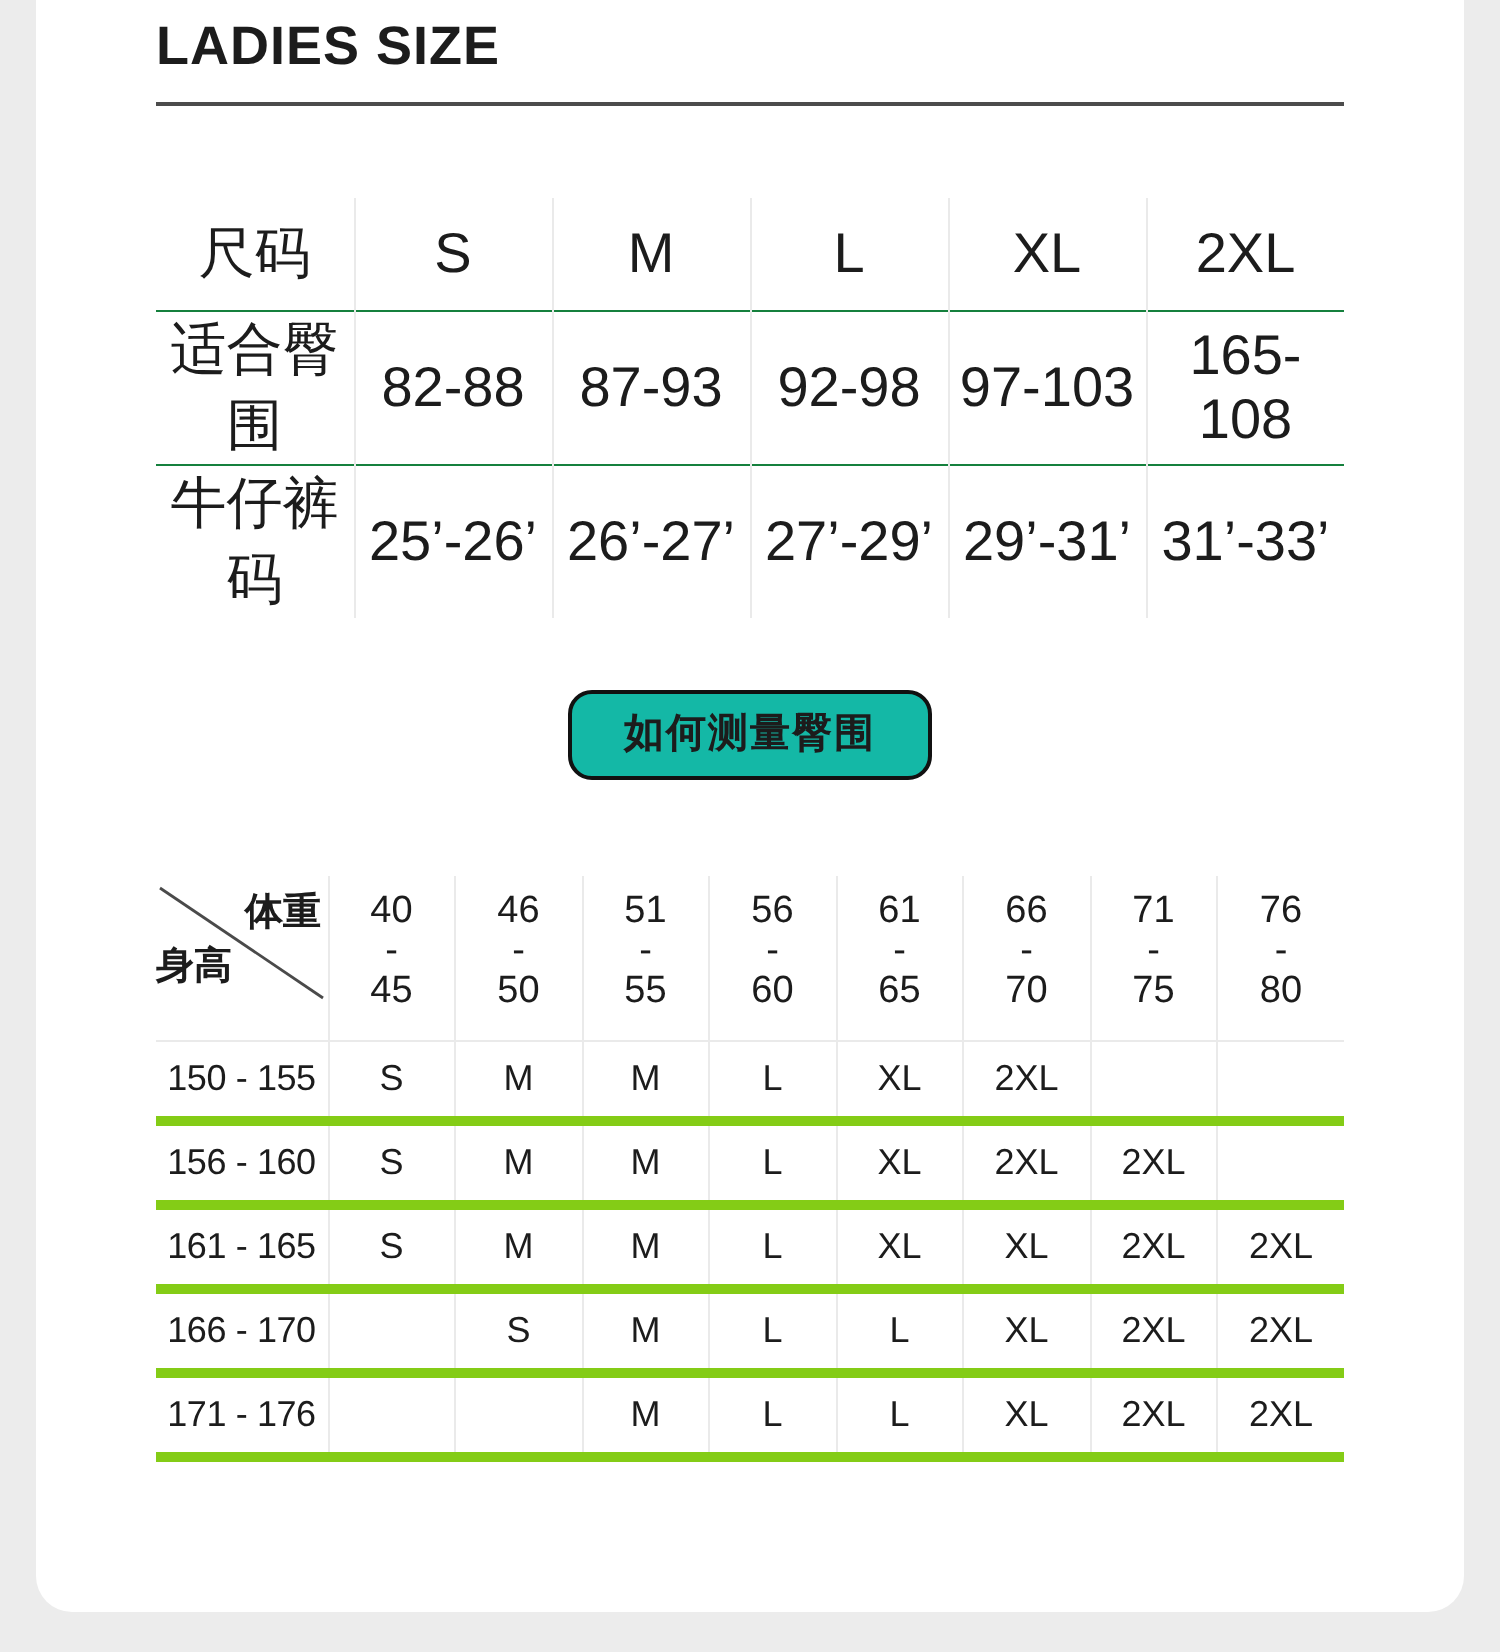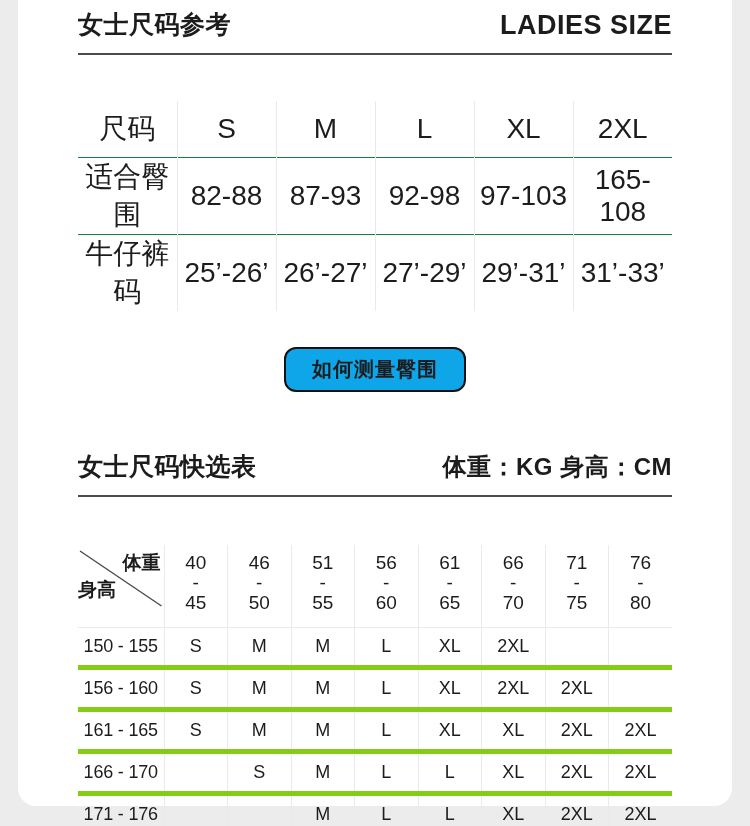--- a/index.html
+++ b/index.html
@@ -30,21 +30,21 @@
 
   
   .size-table{margin-top:46px;}
   .size-table th,.size-table td{height:56px;font-size:28px;}
   .size-table tr > *:not(:first-child){border-left:1px solid #eaeaea;}
   .size-table tr:not(:first-child) > *{border-top:1px solid #15803d;}
 
   
   .btn-wrap{text-align:center;margin-top:36px;}
   .measure-btn{
-    display:inline-block;background:#0ea5e9;border:2px solid #111;border-radius:12px;
+    display:inline-block;background:#14b8a6;border:2px solid #111;border-radius:12px;
     font-size:20px;font-weight:600;letter-spacing:1px;
     padding:10px 26px;line-height:21px;cursor:pointer;
     font-family:"Liberation Sans","DejaVu Sans",sans-serif;color:#1c1c1c;
   }
 
   .section2{margin-top:50px;}
 
   
   .qs-table{margin-top:48px;}
   .qs-table thead th{height:82px;vertical-align:top;border-bottom:1px solid #eaeaea;}
@@ -60,21 +60,20 @@
   .corner-weight{position:absolute;top:5px;right:3px;font-size:19px;font-weight:600;}
   .corner-height{position:absolute;top:32px;left:0;font-size:19px;font-weight:600;}
 </style>
 </head>
 <body>
 
 <div class="card">
   <div class="inner">
 
     <div class="section-header">
-      <div class="title-zh">女士尺码参考</div>
       <div class="title-en">LADIES SIZE</div>
     </div>
 
     <table class="size-table">
       <tbody>
           <tr>
         <th>尺码</th>
         <th>S</th>
         <th>M</th>
         <th>L</th>
@@ -97,24 +96,20 @@
         <td>29’-31’</td>
         <td>31’-33’</td>
       </tr>
     </tbody>
       </table>
 
     <div class="btn-wrap">
       <button class="measure-btn">如何测量臀围</button>
     </div>
 
-    <div class="section-header section2">
-      <div class="title-zh">女士尺码快选表</div>
-      <div class="units-label">体重：KG 身高：CM</div>
-    </div>
 
     <table class="qs-table">
       <colgroup>
         <col style="width:86px">
         <col>
           <col>
           <col>
           <col>
           <col>
           <col>

